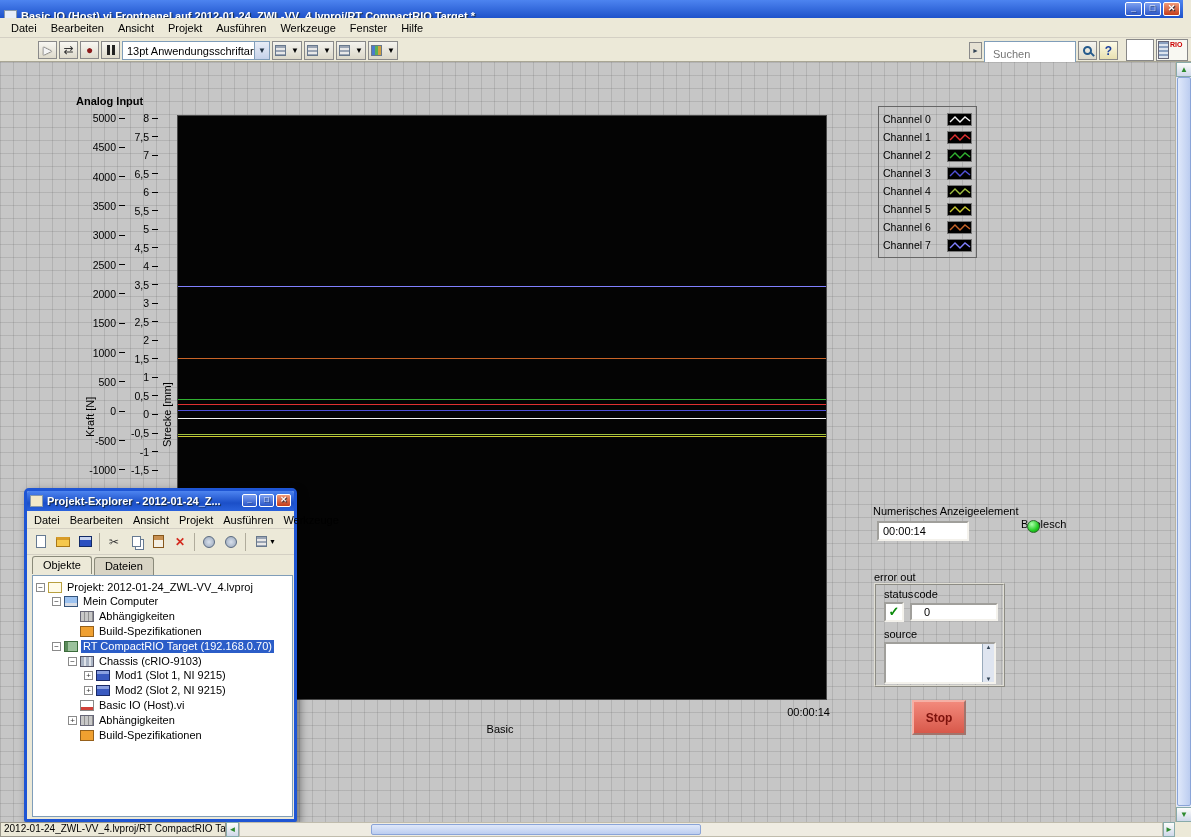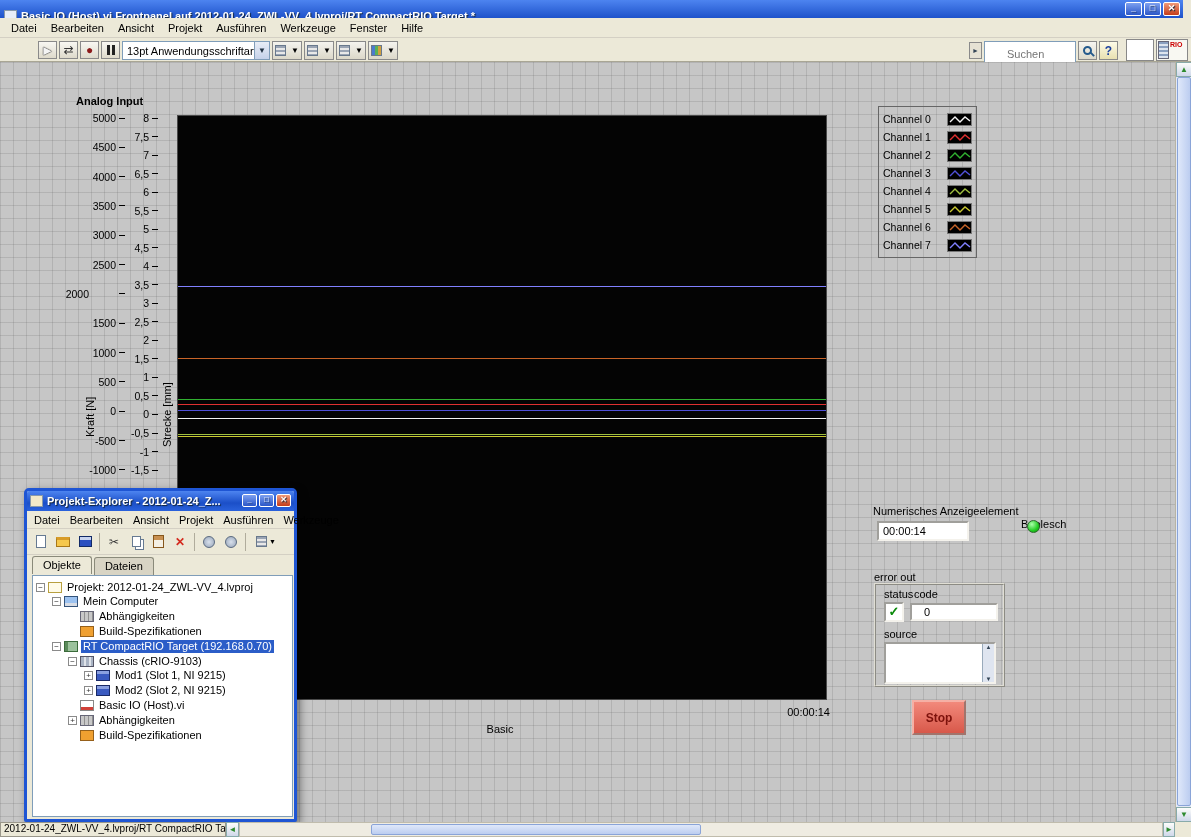--- a/index.html
+++ b/index.html
@@ -19,21 +19,21 @@
 .run-glyph{color:#f4f4f4;text-shadow:0 0 1px #000,0 0 1px #000;font-size:11px}
 .pause-bars{display:flex;gap:2px}
 .pause-bars span{width:3px;height:10px;background:#222}
 #font-selector{position:absolute;left:122px;top:3px;width:148px;height:19px;background:#fff;border:1px solid #7f9db9;display:flex;align-items:center}
 #font-selector .val{flex:1;padding-left:4px;font-size:11px;white-space:nowrap;overflow:hidden}
 .dd-arrow{width:15px;height:100%;background:linear-gradient(#e8edf6,#c5d2ea);border-left:1px solid #7f9db9;font-size:8px;display:flex;align-items:center;justify-content:center;color:#234}
 .ddgroup{position:absolute;top:3px;width:30px;height:19px;border:1px solid #8a8a8a;background:linear-gradient(#f4f3ee,#dcd8c9);display:flex;align-items:center;justify-content:space-between;padding:0 2px;font-size:8px}
 .mini-icon{width:11px;height:11px;background:repeating-linear-gradient(180deg,#9aa4b4 0 2px,#e8e8e8 2px 4px);border:1px solid #68788c}
 .mini-icon.colored{background:repeating-linear-gradient(90deg,#4a7ad0 0 3px,#58b058 3px 6px,#d0a040 6px 9px)}
 #search-scope{position:absolute;left:969px;top:4px;width:13px;height:17px;border:1px solid #8a8a8a;background:#e6e2d4;font-size:7px;display:flex;align-items:center;justify-content:center;color:#345}
-#search-box{position:absolute;left:984px;top:3px;width:92px;height:26px;border:1px solid #7f9db9;background:#fff;font-size:11px;padding:0 22px;color:#888;font-family:"Liberation Sans",sans-serif}
+#search-box{position:absolute;left:984px;top:3px;width:92px;height:26px;border:1px solid #7f9db9;background:#fff;font-size:11px;padding:0 8px;color:#888;font-family:"Liberation Sans",sans-serif}
 #magnifier-btn{position:absolute;left:1078px;top:3px;width:19px;height:19px;border:1px solid #8a8a8a;background:linear-gradient(#f6f5f0,#ddd9ca);display:flex;align-items:center;justify-content:center}
 .mag{width:9px;height:9px;border:2px solid #245a8c;border-radius:50%;position:relative}
 .mag::after{content:"";position:absolute;width:6px;height:2px;background:#245a8c;transform:rotate(45deg);right:-5px;bottom:-2px}
 #help-btn{position:absolute;left:1099px;top:3px;width:19px;height:19px;border:1px solid #8a8a8a;background:linear-gradient(#fdfbe8,#e8e0b0);color:#1a3f9e;font-weight:bold;font-size:12px;display:flex;align-items:center;justify-content:center}
 #blank-panel{position:absolute;left:1126px;top:1px;width:28px;height:22px;background:#fff;border:1px solid #888}
 #rio-device{position:absolute;left:1156px;top:1px;width:32px;height:22px;background:#f8f8f2;border:1px solid #888;display:flex;padding:1px;gap:1px}
 #rio-grid{width:11px;height:100%;background:repeating-linear-gradient(180deg,#8aa0c0 0 2px,#dde4ee 2px 4px);border:1px solid #667}
 #rio-text{font-size:7px;font-weight:bold;color:#c00;line-height:8px}
 
 
@@ -216,21 +216,21 @@
         <span class="tick-dash"></span>
       </div>
       <div class="tick-row kraft" style="top: 167.32px;">
         <span>3000</span>
         <span class="tick-dash"></span>
       </div>
       <div class="tick-row kraft" style="top: 196.65px;">
         <span>2500</span>
         <span class="tick-dash"></span>
       </div>
-      <div class="tick-row kraft" style="top: 225.98px; gap: 27px;">
+      <div class="tick-row kraft" style="top: 225.98px;">
         <span>2000</span>
         <span class="tick-dash"></span>
       </div>
       <div class="tick-row kraft" style="top: 255.31px;">
         <span>1500</span>
         <span class="tick-dash"></span>
       </div>
       <div class="tick-row kraft" style="top: 284.64px;">
         <span>1000</span>
         <span class="tick-dash"></span>

